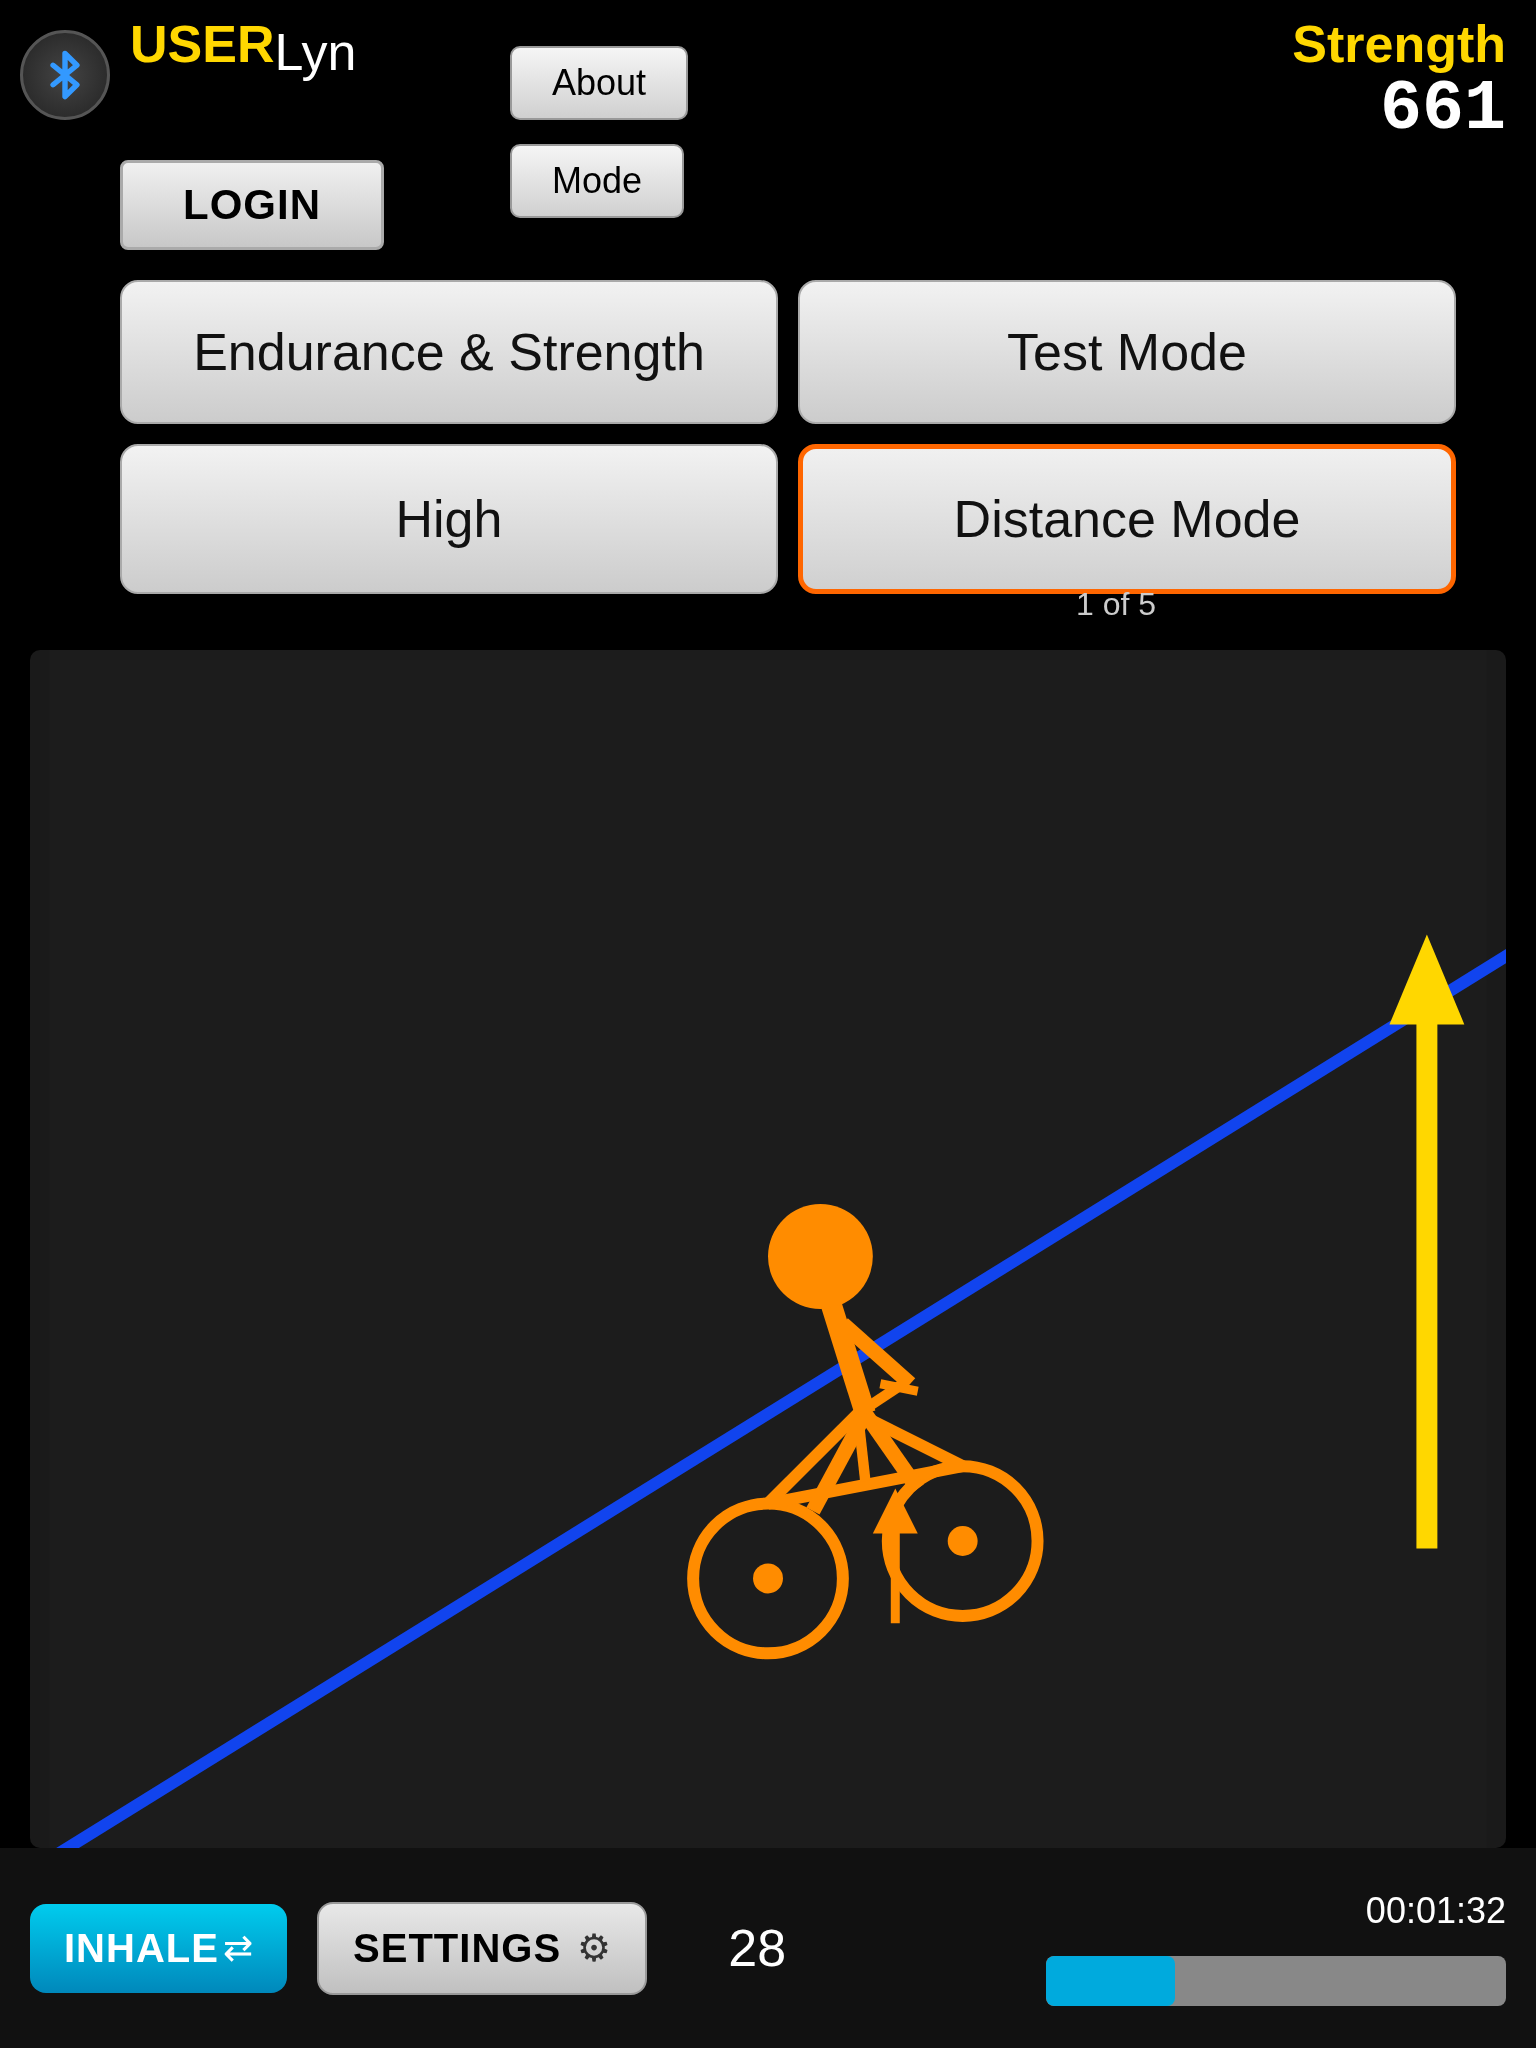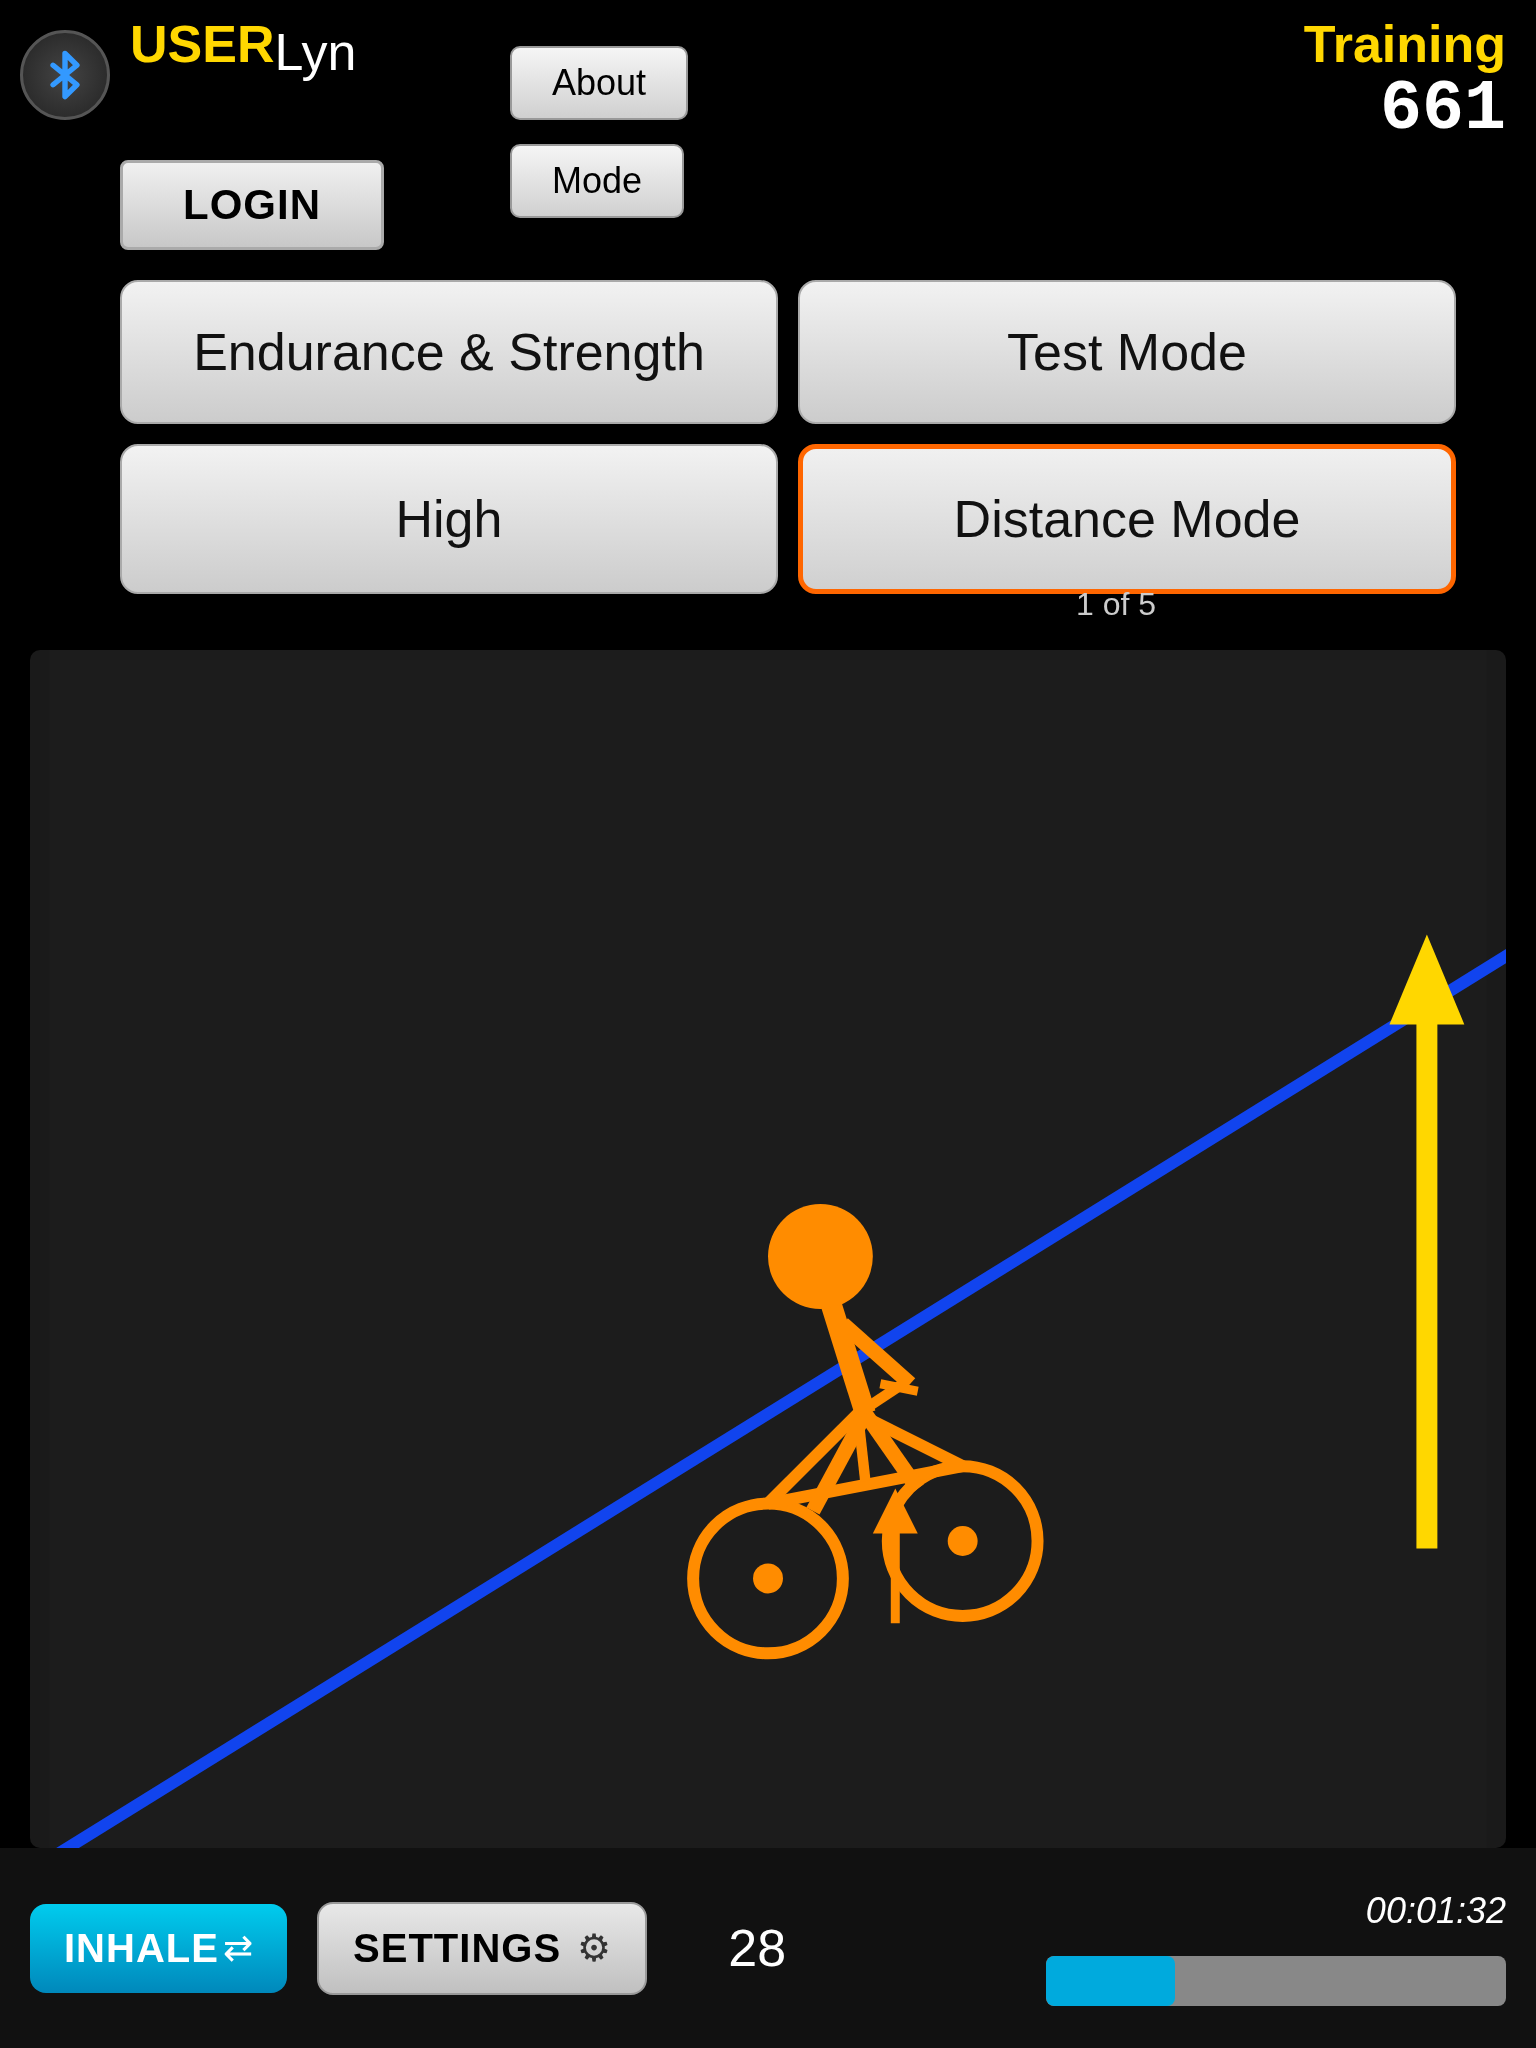--- a/index.html
+++ b/index.html
@@ -226,21 +226,20 @@
       min-width: 80px;
       text-align: center;
     }
 
     #timer-section {
       margin-left: auto;
       display: flex;
       flex-direction: column;
       align-items: flex-end;
       gap: 24px;
-      font-style: italic;
     }
     #timer-value {
       color: #fff;
       font-size: 36px;
     }
     #progress-bar-container {
       width: 460px;
       height: 50px;
       background: #888;
       border-radius: 8px;
@@ -277,21 +276,21 @@
     <span id="user-label">USER</span>
     <span id="user-name">Lyn</span>
   </div>
 
   <div id="nav-buttons">
     <button class="nav-btn">About</button>
     <button class="nav-btn">Mode</button>
   </div>
 
   <div id="distance-section">
-    <span id="distance-label">Training</span>
+    <span id="distance-label">Strength</span>
     <span id="distance-value">661</span>
   </div>
 </div>
 
 <button id="login-btn">LOGIN</button>
 
 <div id="main-buttons">
   <button class="mode-btn">Endurance &amp; Strength</button>
   <button class="mode-btn">Test Mode</button>
   <button class="mode-btn">High</button>

